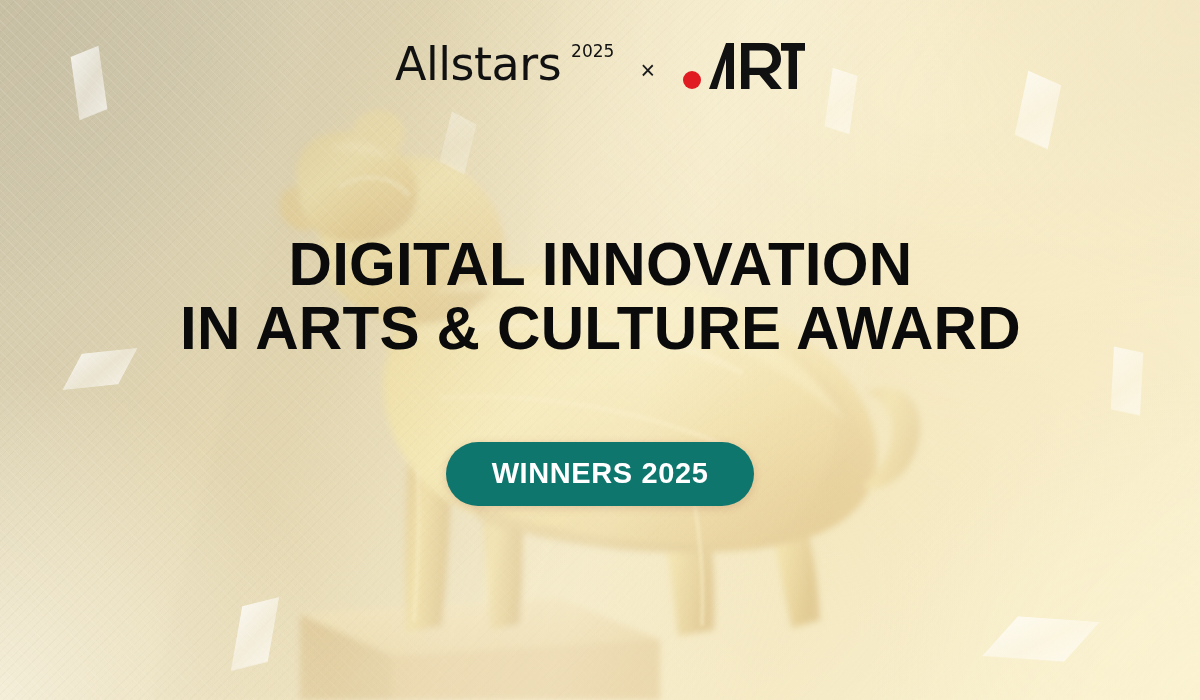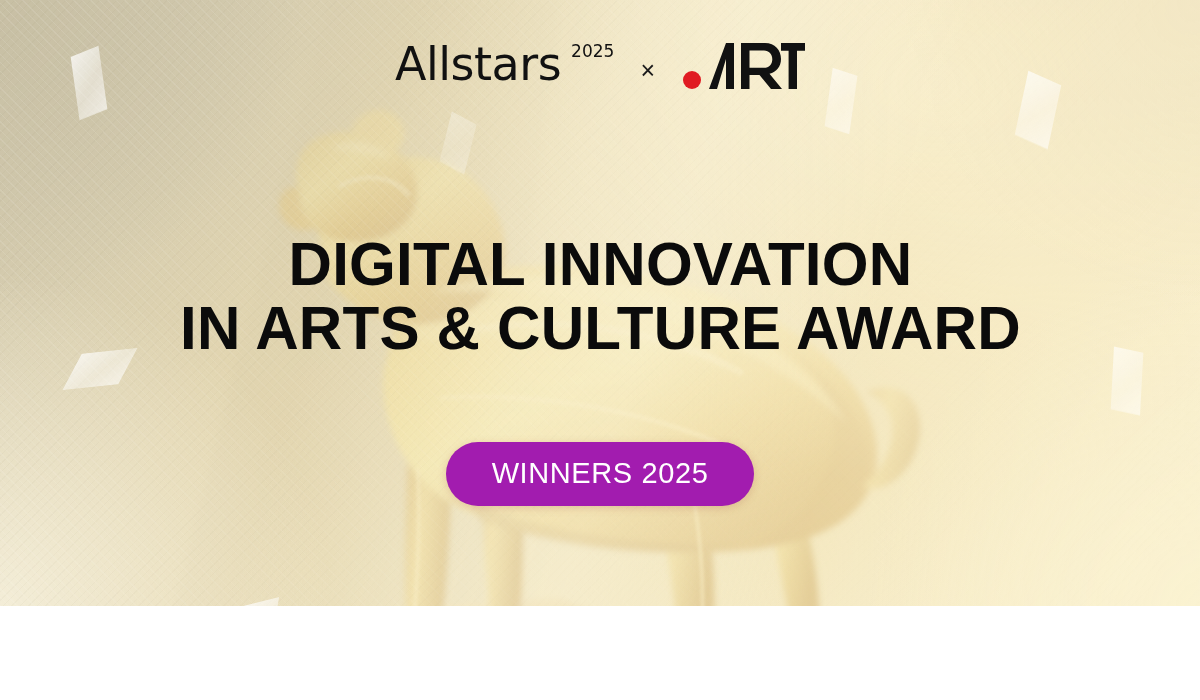--- a/index.html
+++ b/index.html
@@ -4,21 +4,21 @@
 <style>
   html, body {
     margin: 0;
     padding: 0;
     background: #ffffff;
   }
 
   #banner {
     position: relative;
     width: 1200px;
-    height: 606px;
+    height: 700px;
     overflow: hidden;
     font-family: "Liberation Sans", sans-serif;
     background: #ded3b4;
   }
 
   
 
   .layer {
     position: absolute;
     inset: 0;
@@ -174,24 +174,24 @@
   }
 
   #headline .hl-line {
     display: block;
     white-space: nowrap;
   }
 
   
   #winners-badge {
     margin-top: 40px;
-    background: #a21caf;
+    background: #0f766e;
     color: #ffffff;
     font-size: 29px;
-    font-weight: 400;
+    font-weight: 700;
     letter-spacing: 0.6px;
     padding: 17px 46px 18px;
     border-radius: 999px;
     line-height: 1;
     font-family: "Liberation Sans", sans-serif;
     border: none;
     cursor: pointer;
     box-shadow: 0 2px 10px rgba(120,20,20,0.16);
   }
 </style>

